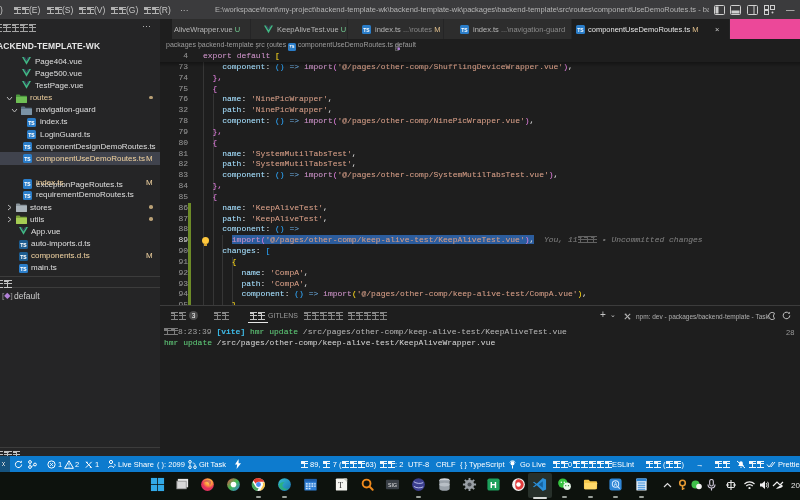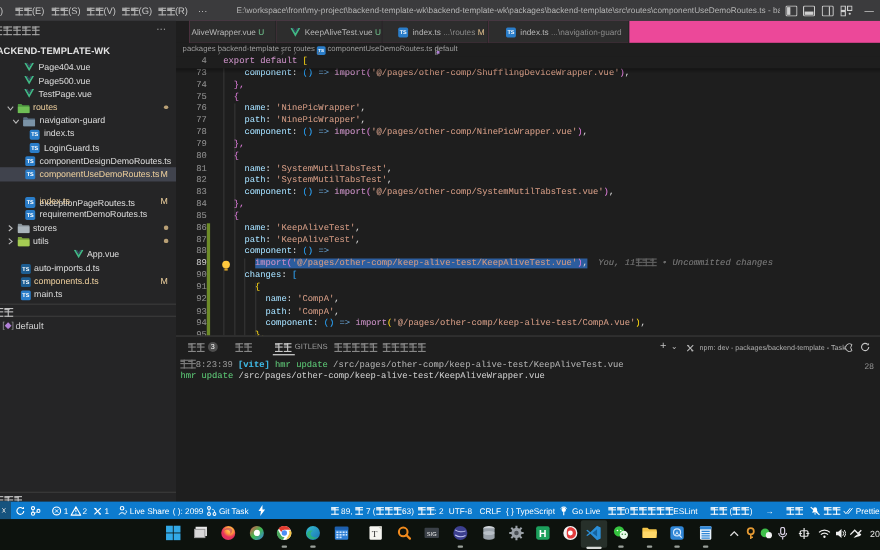--- a/index.html
+++ b/index.html
@@ -184,21 +184,21 @@
           <svg class="ab" style="left:6px;top:3px" width="7" height="7" viewBox="0 0 7 7">
             <path d="M2 1l3 2.5L2 6" fill="none" stroke="#b8b8b8"></path>
           </svg>
           <svg class="ab" style="left:16px;top:2px" width="11" height="9" viewBox="0 0 11 9">
             <path d="M0 1.5C0 1 .4.5 1 .5h2.5l1 1.2H10c.6 0 1 .4 1 1V8c0 .6-.4 1-1 1H1C.4 9 0 8.6 0 8z" fill="#7da33c"></path>
             <path d="M0 3h11v5c0 .6-.4 1-1 1H1C.4 9 0 8.6 0 8z" fill="#a5cc53"></path>
           </svg>
           <span class="tx" style="left:30px">utils</span>
           <span class="ab" style="left:149px;top:4px;width:3.5px;height:3.5px;border-radius:50%;background:#b9a075"></span>
         </div>
-<div class="trow" style="top:206.4px;margin-left:48px;">
+<div class="trow" style="top:206.4px;">
           <svg class="ab" style="left:19px;top:2px" width="9" height="8" viewBox="0 0 9 8">
             <path d="M0 0h1.8L4.5 4.6 7.2 0H9L4.5 7.8z" fill="#41b883"></path>
             <path d="M1.8 0h1.3l1.4 2.4L5.9 0h1.3L4.5 4.6z" fill="#35495e"></path>
           </svg>
           <span class="tx" style="left:31px">App.vue</span>
         </div>
 <div class="trow" style="top:218.6px;">
           <span class="tsicon" style="left:19px;top:2px;background:#1d5d91">TS</span>
           <span class="tx" style="left:31px">auto-imports.d.ts</span>
         </div>
@@ -237,41 +237,46 @@
   <div class="tab" style="left:79px;width:97px">
         <svg class="vicon" style="left:13px;top:6px" width="9" height="8" viewBox="0 0 9 8">
           <path d="M0 0h1.8L4.5 4.6 7.2 0H9L4.5 7.8z" fill="#41b883"></path>
           <path d="M1.8 0h1.3l1.4 2.4L5.9 0h1.3L4.5 4.6z" fill="#35495e"></path>
         </svg>
         <span class="lbl" style="left:26px">KeepAliveTest.vue <span class="u">U</span></span>
       </div>
   <div class="tab" style="left:272px;width:128px">
         <span class="tsicon" style="left:16px;top:6px">TS</span>
         <span class="lbl" style="left:29px">index.ts <span style="color:#8a8a8a">...\navigation-guard</span></span>
+      </div>
+  <div class="tab act" style="left:400px;width:158px">
+        <span class="tsicon" style="left:4px;top:6px">TS</span>
+        <span class="lbl" style="left:16px">componentUseDemoRoutes.ts <span class="m">M</span></span>
+        <span class="lbl" style="left:143px;color:#ccc">×</span>
       </div>
 
 </div>
 
 <div class="ab" id="bc">
   <span style="left:6px;white-space:nowrap">packages <span class="sep">›</span> backend-template <span class="sep">›</span> src <span class="sep">›</span> routes <span class="sep">›</span> <span class="tsicon" style="position:static;display:inline-block;width:7.5px;height:7.5px;font-size:4px;line-height:8.5px;vertical-align:-1px">TS</span> componentUseDemoRoutes.ts <span class="sep">›</span> <span style="color:#8a8a8a">[<span style="color:#b180d7;font-size:5px">■</span>]</span> default</span>
 </div>
 
 <div id="code">
       <div class="crow" style="top:51px;height:11px;background:#1e1e1e;z-index:3"><span class="ln">4</span><span class="ct"><span class="kw">export</span><span class="p"> </span><span class="kw">default</span><span class="p"> </span><span class="b1">[</span></span></div>
 <div class="ab" style="left:160px;top:62px;width:640px;height:5px;background:linear-gradient(rgba(0,0,0,.35),transparent);z-index:2"></div>
 <div class="ig" style="left:203px;top:62px;height:243px"></div>
 <div class="ig" style="left:212.6px;top:94px;height:211px"></div>
 <div class="ig" style="left:222.2px;top:235px;height:70px"></div>
 <div class="ig" style="left:231.8px;top:257px;height:48px"></div>
 <div class="gbar" style="top:202.8px;height:108.3px"></div>
 <div class="crow" style="top:62.00px"><span class="ln" style="color:#858585">73</span><span class="ct"><span class="p">    </span><span class="k">component</span><span class="p">: </span><span class="b3">()</span><span class="p"> </span><span class="ar">=&gt;</span><span class="p"> </span><span class="kw">import</span><span class="b2">(</span><span class="st">'@/pages/other-comp/ShufflingDeviceWrapper.vue'</span><span class="b2">)</span><span class="p">,</span></span></div>
 <div class="crow" style="top:72.83px"><span class="ln" style="color:#858585">74</span><span class="ct"><span class="p">  </span><span class="b2">},</span></span></div>
 <div class="crow" style="top:83.66px"><span class="ln" style="color:#858585">75</span><span class="ct"><span class="p">  </span><span class="b2">{</span></span></div>
 <div class="crow" style="top:94.49px"><span class="ln" style="color:#858585">76</span><span class="ct"><span class="p">    </span><span class="k">name</span><span class="p">: </span><span class="st">'NinePicWrapper'</span><span class="p">,</span></span></div>
-<div class="crow" style="top:105.32px"><span class="ln" style="color:#858585">77</span><span class="ct"><span class="p">    </span><span class="k">path</span><span class="p">: </span><span class="st">'NinePicWrapper'</span><span class="p">,</span></span></div>
+<div class="crow" style="top:105.32px"><span class="ln" style="color:#858585">32</span><span class="ct"><span class="p">    </span><span class="k">path</span><span class="p">: </span><span class="st">'NinePicWrapper'</span><span class="p">,</span></span></div>
 <div class="crow" style="top:116.15px"><span class="ln" style="color:#858585">78</span><span class="ct"><span class="p">    </span><span class="k">component</span><span class="p">: </span><span class="b3">()</span><span class="p"> </span><span class="ar">=&gt;</span><span class="p"> </span><span class="kw">import</span><span class="b2">(</span><span class="st">'@/pages/other-comp/NinePicWrapper.vue'</span><span class="b2">)</span><span class="p">,</span></span></div>
 <div class="crow" style="top:126.98px"><span class="ln" style="color:#858585">79</span><span class="ct"><span class="p">  </span><span class="b2">},</span></span></div>
 <div class="crow" style="top:137.81px"><span class="ln" style="color:#858585">80</span><span class="ct"><span class="p">  </span><span class="b2">{</span></span></div>
 <div class="crow" style="top:148.64px"><span class="ln" style="color:#858585">81</span><span class="ct"><span class="p">    </span><span class="k">name</span><span class="p">: </span><span class="st">'SystemMutilTabsTest'</span><span class="p">,</span></span></div>
 <div class="crow" style="top:159.47px"><span class="ln" style="color:#858585">82</span><span class="ct"><span class="p">    </span><span class="k">path</span><span class="p">: </span><span class="st">'SystemMutilTabsTest'</span><span class="p">,</span></span></div>
 <div class="crow" style="top:170.30px"><span class="ln" style="color:#858585">83</span><span class="ct"><span class="p">    </span><span class="k">component</span><span class="p">: </span><span class="b3">()</span><span class="p"> </span><span class="ar">=&gt;</span><span class="p"> </span><span class="kw">import</span><span class="b2">(</span><span class="st">'@/pages/other-comp/SystemMutilTabsTest.vue'</span><span class="b2">)</span><span class="p">,</span></span></div>
 <div class="crow" style="top:181.13px"><span class="ln" style="color:#858585">84</span><span class="ct"><span class="p">  </span><span class="b2">},</span></span></div>
 <div class="crow" style="top:191.96px"><span class="ln" style="color:#858585">85</span><span class="ct"><span class="p">  </span><span class="b2">{</span></span></div>
 <div class="crow" style="top:202.79px"><span class="ln" style="color:#858585">86</span><span class="ct"><span class="p">    </span><span class="k">name</span><span class="p">: </span><span class="st">'KeepAliveTest'</span><span class="p">,</span></span></div>
 <div class="crow" style="top:213.62px"><span class="ln" style="color:#858585">87</span><span class="ct"><span class="p">    </span><span class="k">path</span><span class="p">: </span><span class="st">'KeepAliveTest'</span><span class="p">,</span></span></div>

